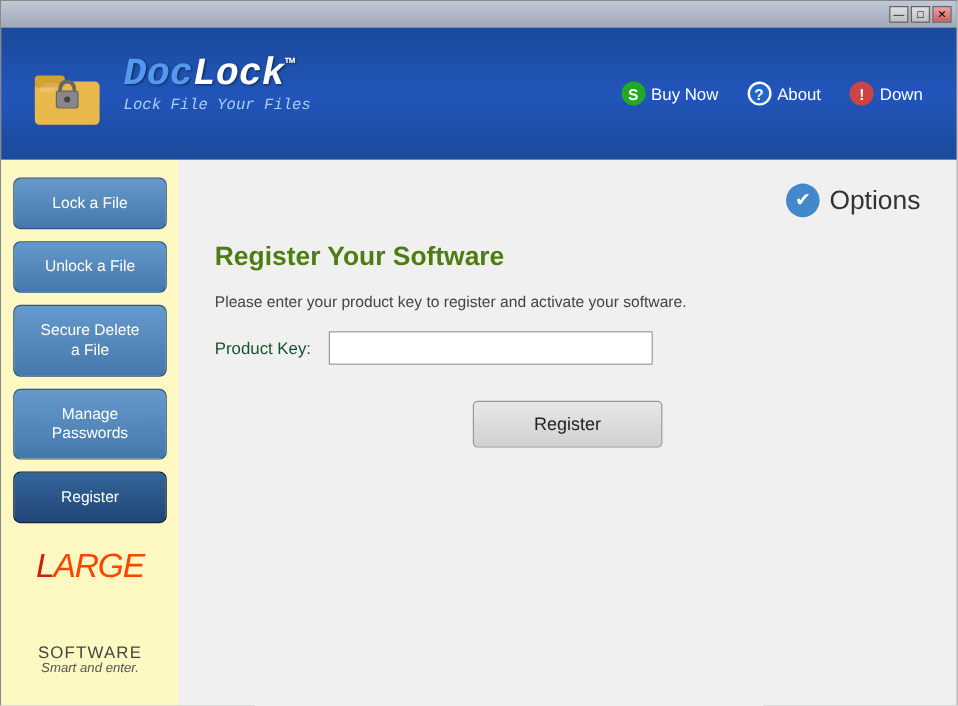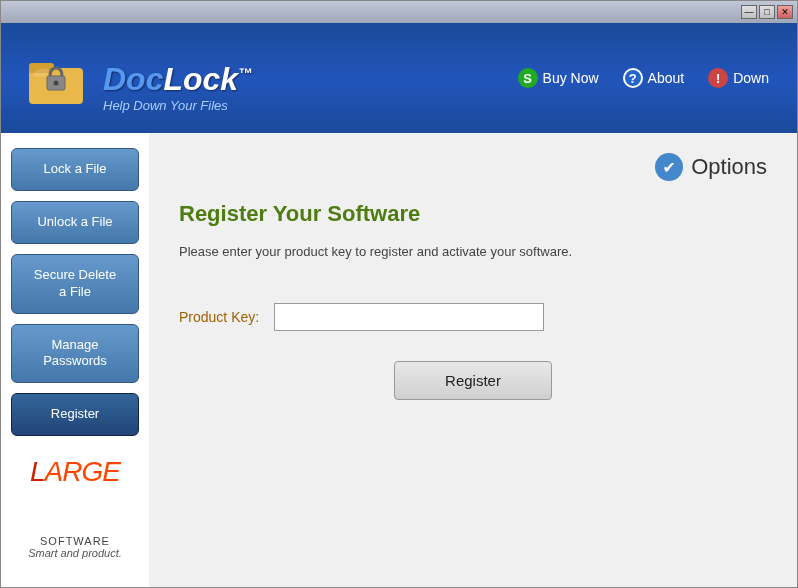--- a/index.html
+++ b/index.html
@@ -52,22 +52,23 @@
       background: linear-gradient(to bottom, #1a4a9a, #2255bb, #1a4a9a);
       height: 110px;
       display: flex;
       align-items: center;
       justify-content: space-between;
       padding: 0 20px;
       flex-shrink: 0;
     }
     .logo-area {
       display: flex;
-      align-items: flex-end;
+      align-items: flex-start;
       gap: 12px;
+      font-family: Liberation Mono, monospace;
     }
     .logo-icon {
       width: 70px;
       height: 70px;
       position: relative;
     }
     .logo-icon svg {
       width: 70px;
       height: 70px;
     }
@@ -119,27 +120,27 @@
     
     .main-area {
       display: flex;
       flex: 1;
       background: #e8e8e8;
     }
 
     
     .sidebar {
       width: 148px;
-      background: #ffffff;
+      background: #fef9c3;
       padding: 15px 10px;
       display: flex;
       flex-direction: column;
       gap: 10px;
       flex-shrink: 0;
-      justify-content: flex-start;
+      justify-content: flex-end;
     }
     .sidebar-buttons {
       display: flex;
       flex-direction: column;
       gap: 10px;
     }
     .sidebar-btn {
       background: linear-gradient(to bottom, #6699cc, #4477aa);
       color: white;
       border: 1px solid #335588;
@@ -160,21 +161,21 @@
     }
     .large-logo {
       font-size: 28px;
       font-weight: normal;
       color: #1155aa;
       font-style: italic;
       letter-spacing: -1px;
     }
     .large-logo span { color: #ff4400; }
     .large-sub {
-      font-size: 11px;
+      font-size: 14px;
       color: #444;
       letter-spacing: 1px;
       text-transform: uppercase;
       margin-top: 47px;
     }
     .smart-simple {
       font-size: 11px;
       color: #555;
       font-style: italic;
     }
@@ -211,32 +212,32 @@
 
     .register-title {
       font-size: 22px;
       font-weight: bold;
       color: #4d7c0f;
       margin-bottom: 15px;
     }
     .register-desc {
       font-size: 13px;
       color: #444;
-      margin-bottom: 41px;
+      margin-bottom: 14px;
       line-height: 1.5;
     }
     .field-row {
       display: flex;
       align-items: center;
       gap: 15px;
       margin-bottom: 30px;
     }
     .field-label {
       font-size: 14px;
-      color: #a16207;
+      color: #14532d;
       font-weight: normal;
       white-space: nowrap;
     }
     .product-key-input {
       width: 270px;
       height: 28px;
       border: 1px solid #999;
       padding: 4px 6px;
       font-size: 13px;
       background: white;
@@ -282,21 +283,21 @@
           <path d="M29 33 Q29 25 35 25 Q41 25 41 33" fill="none" stroke="#666" stroke-width="3"></path>
           <circle cx="35" cy="40" r="2.5" fill="#444"></circle>
 
           <ellipse cx="20" cy="30" rx="8" ry="4" fill="rgba(255,255,255,0.15)" transform="rotate(-15 20 30)"></ellipse>
         </svg>
       </div>
       <div class="logo-text">
         <h1>
           <span class="doc">Doc</span><span class="lock">Lock</span><span class="tm">™</span>
         </h1>
-        <div class="tagline">Help Down Your Files</div>
+        <div class="tagline">Lock File Your Files</div>
       </div>
     </div>
     <div class="header-nav">
       <button class="nav-btn">
         <span class="nav-icon buy">S</span>
         <span>Buy Now</span>
       </button>
       <button class="nav-btn">
         <span class="nav-icon help">?</span>
         <span>About</span>
@@ -316,21 +317,21 @@
         <button class="sidebar-btn">Unlock a File</button>
         <button class="sidebar-btn">Secure Delete<br>a File</button>
         <button class="sidebar-btn">Manage<br>Passwords</button>
         <button class="sidebar-btn active">Register</button>
       </div>
       <div class="sidebar-logo">
         <div class="large-logo">
           <span style="color:#cc2200;">L</span><span>ARGE</span>
         </div>
         <div class="large-sub">SOFTWARE</div>
-        <div class="smart-simple">Smart and product.</div>
+        <div class="smart-simple">Smart and enter.</div>
       </div>
     </div>
 
     <div class="content">
       <div class="options-header">
         <div class="options-check">✔</div>
         <span class="options-label">Options</span>
       </div>
 
       <div class="register-title">Register Your Software</div>

